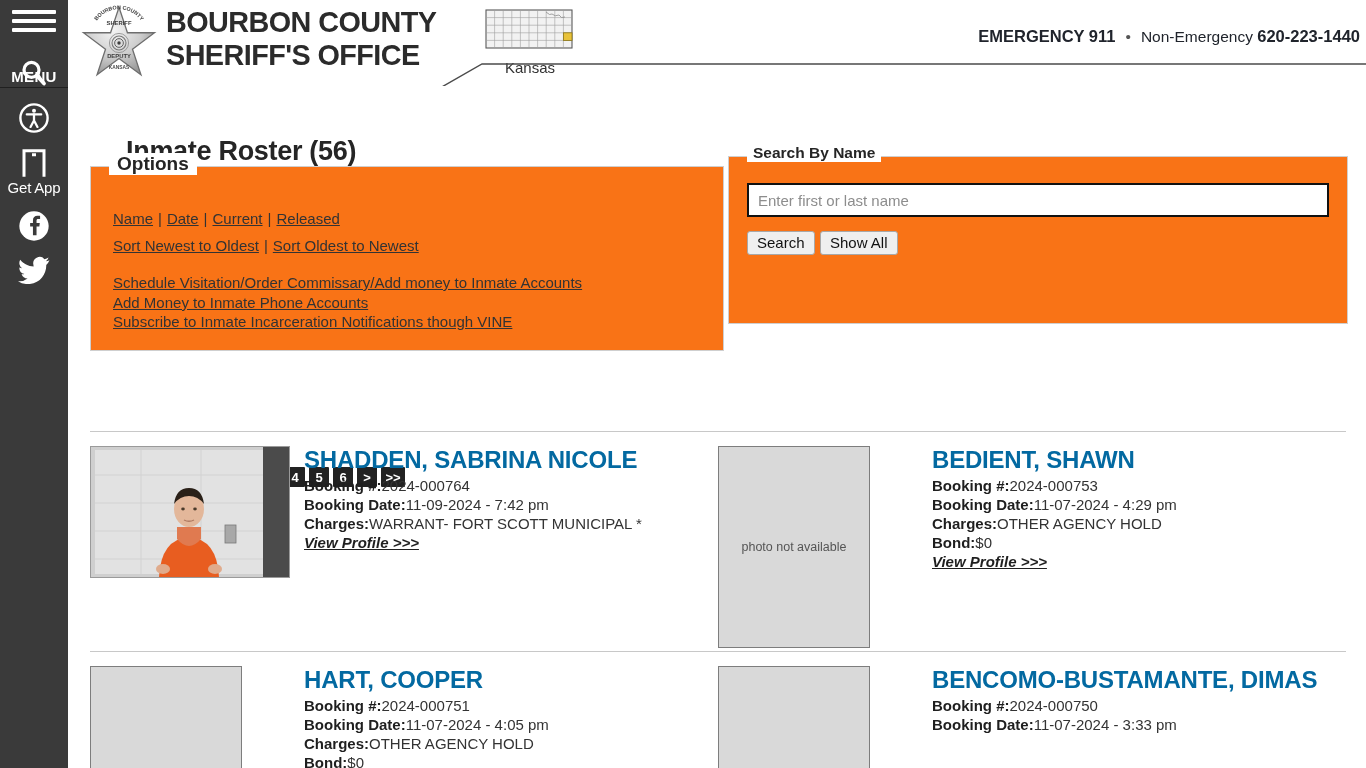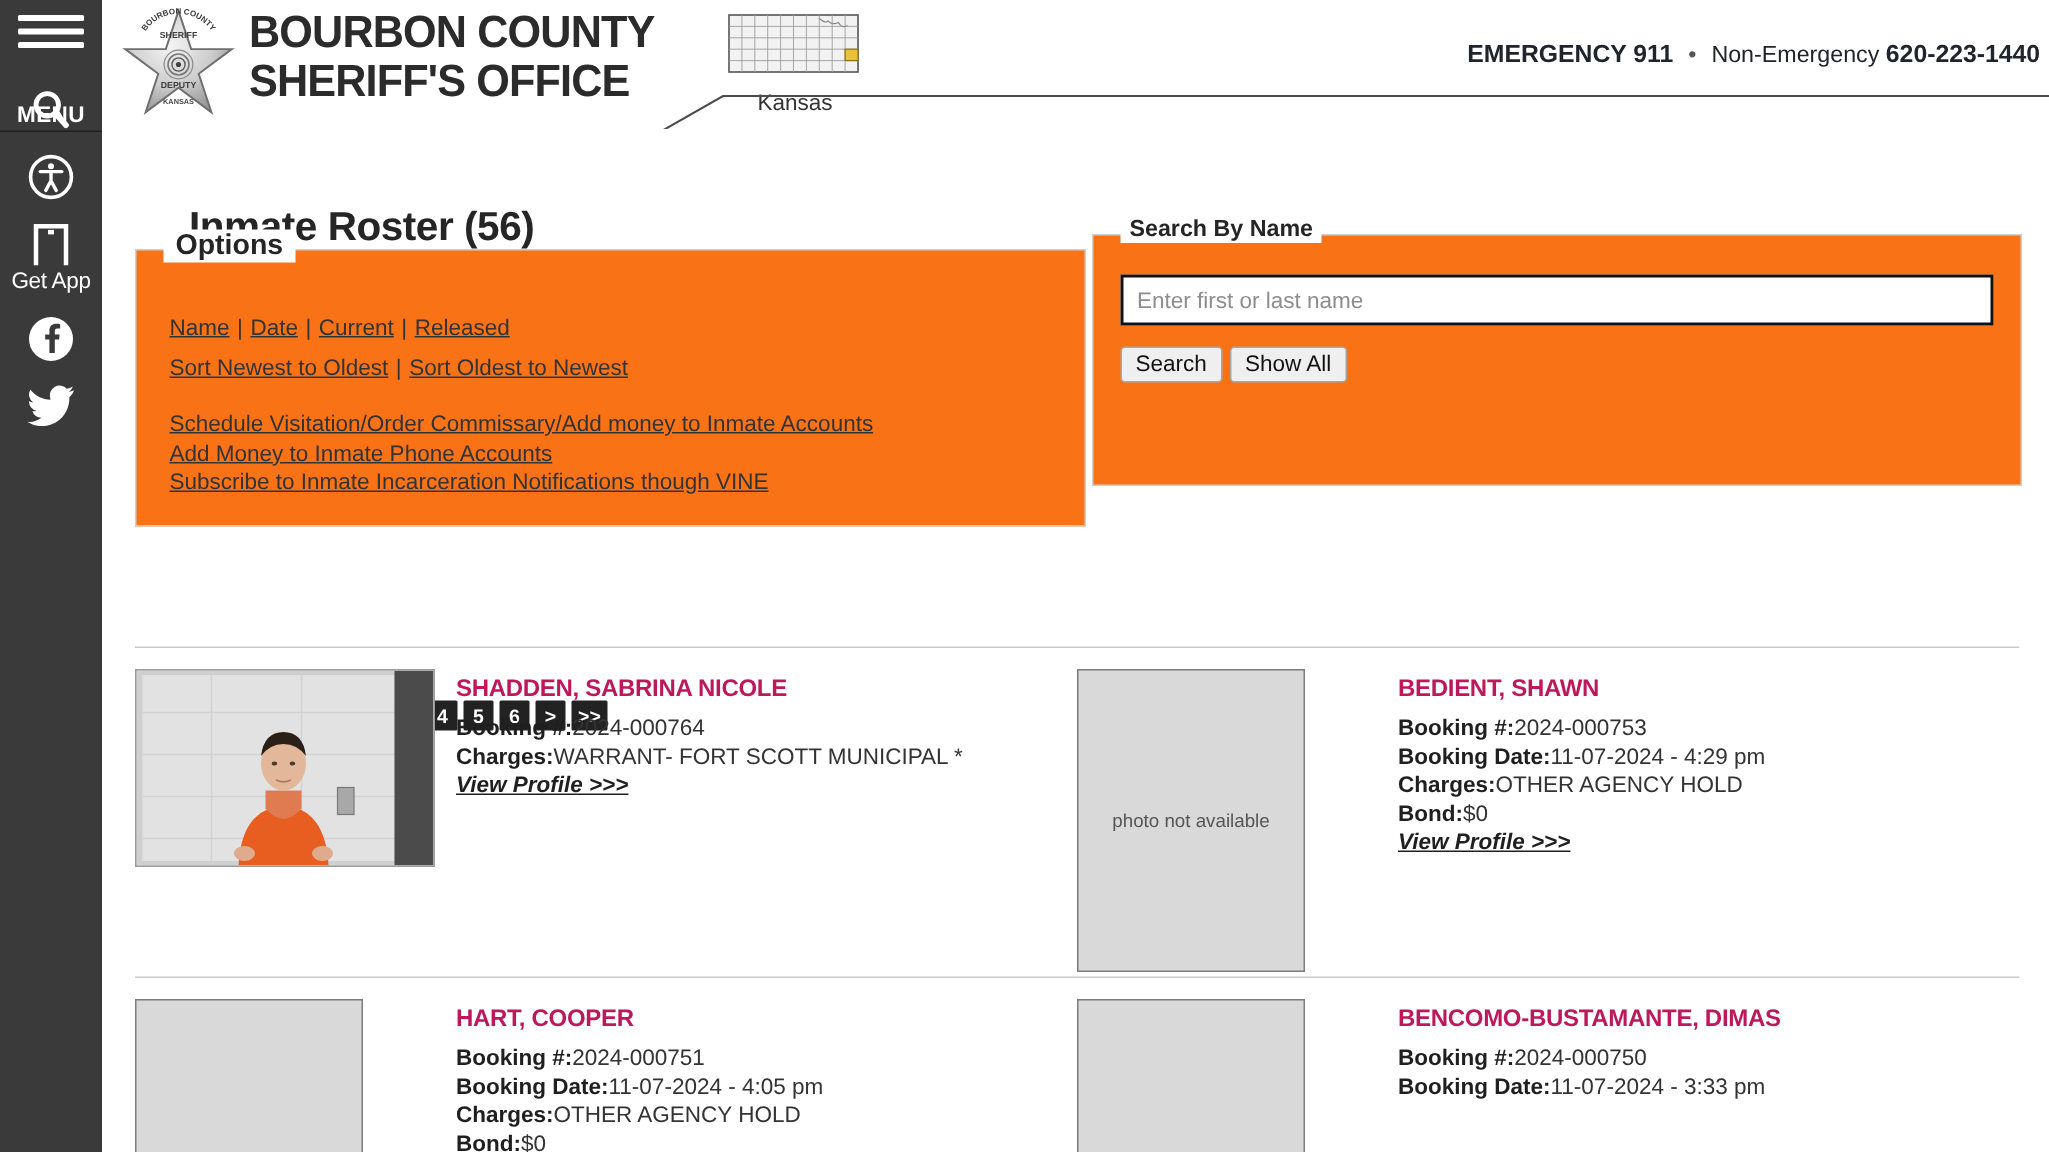--- a/index.html
+++ b/index.html
@@ -204,21 +204,21 @@
     background: #d9d9d9;
     position: relative;
   }
   .photo-na .na-txt {
     position: absolute; left: 0; right: 0; top: 50%;
     transform: translateY(-50%);
     text-align: center; font-size: 12.5px; color: #555555;
   }
   .rinfo { margin-left: 14px; }
   .rname {
-    font-size: 16px; font-weight: bold; color: #be185d;
+    font-size: 24px; font-weight: bold; color: #0369a1;
     letter-spacing: -.2px; line-height: 28px; margin-bottom: 2px;
   }
   .rline { font-size: 15px; color: #333333; line-height: 19px; }
   .rline b { color: #1f1f1f; }
   .rprofile {
     font-size: 15px; font-weight: bold; font-style: italic;
     color: #1f1f1f; text-decoration: underline; cursor: pointer;
     display: inline-block; margin-top: 1px;
   }
 </style>
@@ -408,20 +408,21 @@
             <ellipse cx="92" cy="62" rx="1.8" ry="1.4" fill="#4a3a2a"></ellipse>
             <ellipse cx="104" cy="62" rx="1.8" ry="1.4" fill="#4a3a2a"></ellipse>
             <path d="M93 73 q5 2.5 10 0" stroke="#b07a62" stroke-width="1.3" fill="none"></path>
             <ellipse cx="72" cy="122" rx="7" ry="5" fill="#e0ab8c"></ellipse>
             <ellipse cx="124" cy="122" rx="7" ry="5" fill="#e0ab8c"></ellipse>
           </svg>
         </div>
         <div class="rinfo">
           <div class="rname">SHADDEN, SABRINA NICOLE</div>
           <div class="rline"><b>Booking #:</b><span>2024-000764</span></div>
+          <div class="rline"><b>Booking Date:</b><span>11-09-2024 - 7:42 pm</span></div>
           <div class="rline"><b>Charges:</b><span>WARRANT- FORT SCOTT MUNICIPAL *</span></div>
           <a class="rprofile">View Profile &gt;&gt;&gt;</a>
         </div>
       </div>
 
       <div class="rcard">
         <div class="photo-na">
           <div class="na-txt">photo not available</div>
         </div>
         <div class="rinfo" style="margin-left:62px">

